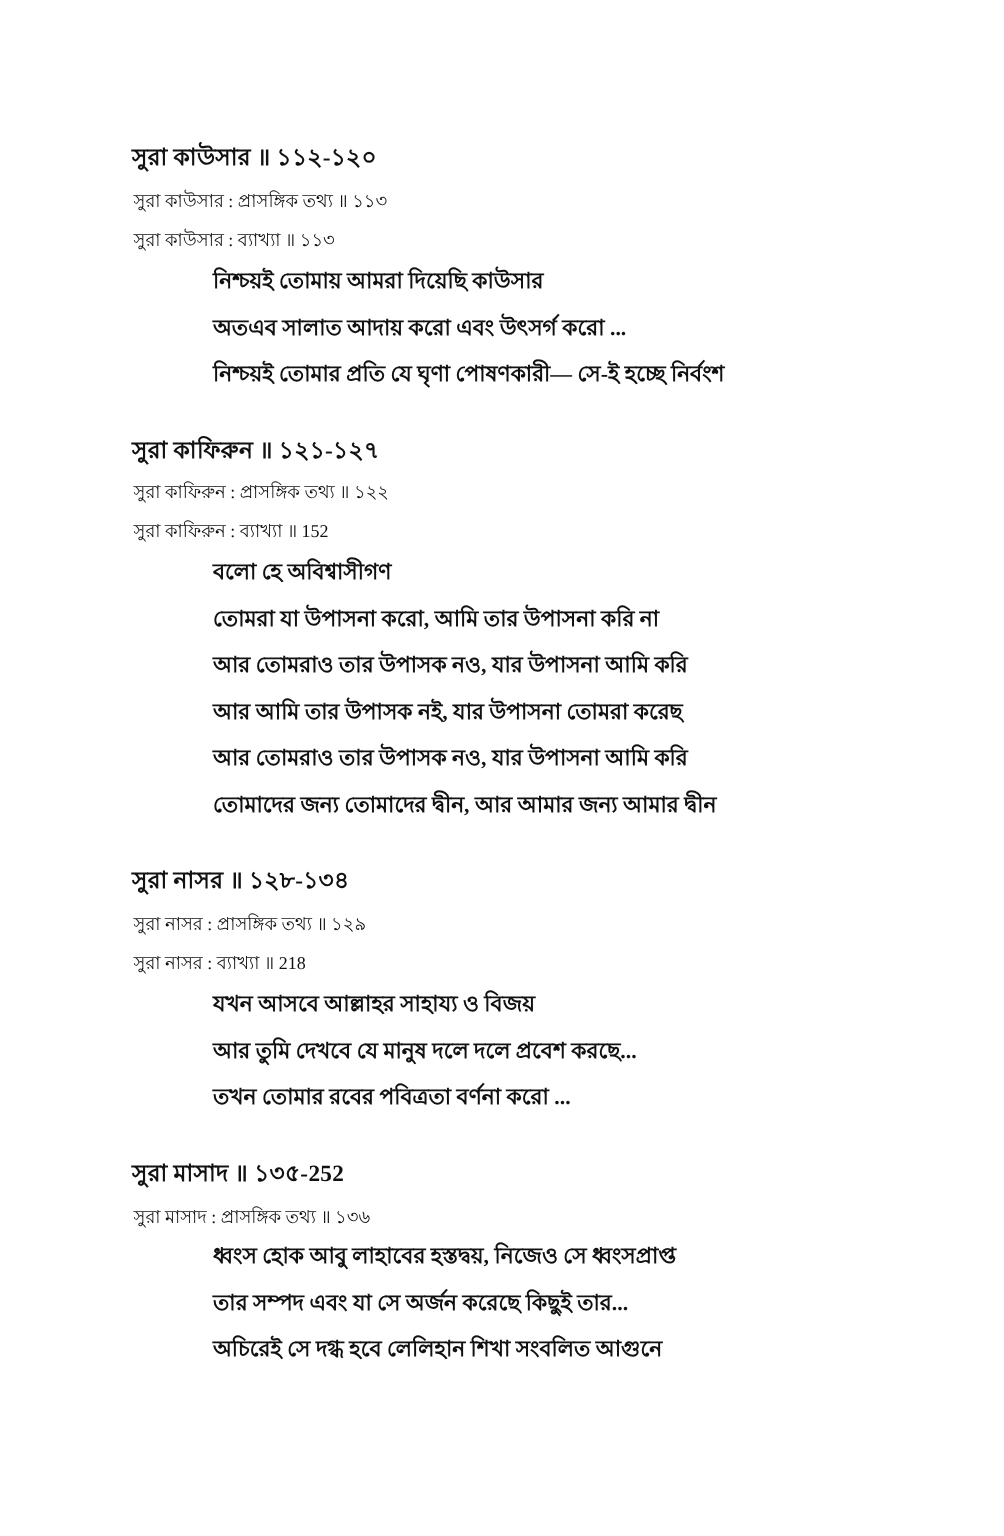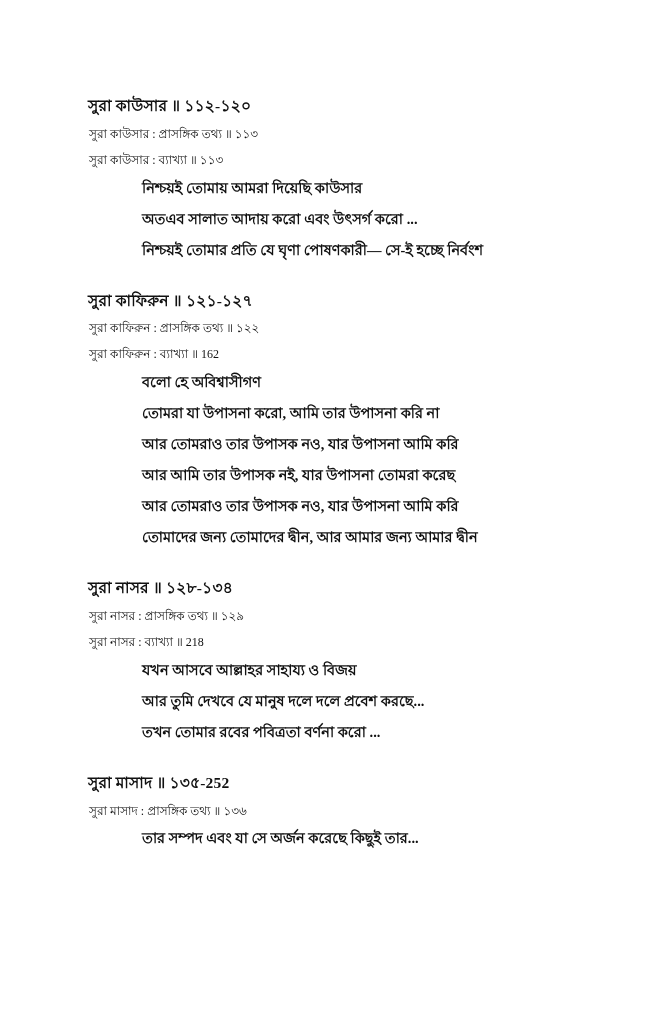--- a/index.html
+++ b/index.html
@@ -66,21 +66,21 @@
     <div class="verses">
       <p class="verse">নিশ্চয়ই তোমায় আমরা দিয়েছি কাউসার</p>
       <p class="verse">অতএব সালাত আদায় করো এবং উৎসর্গ করো ...</p>
       <p class="verse">নিশ্চয়ই তোমার প্রতি যে ঘৃণা পোষণকারী— সে-ই হচ্ছে নির্বংশ</p>
     </div>
   </div>
 
   <div class="section">
     <h2 class="sec-title">সুরা কাফিরুন ॥ ১২১-১২৭</h2>
     <p class="toc-line">সুরা কাফিরুন : প্রাসঙ্গিক তথ্য ॥ ১২২</p>
-    <p class="toc-line">সুরা কাফিরুন : ব্যাখ্যা ॥ 162</p>
+    <p class="toc-line">সুরা কাফিরুন : ব্যাখ্যা ॥ 152</p>
     <div class="verses">
       <p class="verse">বলো হে অবিশ্বাসীগণ</p>
       <p class="verse">তোমরা যা উপাসনা করো, আমি তার উপাসনা করি না</p>
       <p class="verse">আর তোমরাও তার উপাসক নও, যার উপাসনা আমি করি</p>
       <p class="verse">আর আমি তার উপাসক নই, যার উপাসনা তোমরা করেছ</p>
       <p class="verse">আর তোমরাও তার উপাসক নও, যার উপাসনা আমি করি</p>
       <p class="verse">তোমাদের জন্য তোমাদের দ্বীন, আর আমার জন্য আমার দ্বীন</p>
     </div>
   </div>
 
@@ -92,17 +92,19 @@
       <p class="verse">যখন আসবে আল্লাহর সাহায্য ও বিজয়</p>
       <p class="verse">আর তুমি দেখবে যে মানুষ দলে দলে প্রবেশ করছে...</p>
       <p class="verse">তখন তোমার রবের পবিত্রতা বর্ণনা করো ...</p>
     </div>
   </div>
 
   <div class="section">
     <h2 class="sec-title">সুরা মাসাদ ॥ ১৩৫-252</h2>
     <p class="toc-line">সুরা মাসাদ : প্রাসঙ্গিক তথ্য ॥ ১৩৬</p>
     <div class="verses">
+      <p class="verse">ধ্বংস হোক আবু লাহাবের হস্তদ্বয়, নিজেও সে ধ্বংসপ্রাপ্ত</p>
       <p class="verse">তার সম্পদ এবং যা সে অর্জন করেছে কিছুই তার...</p>
+      <p class="verse">অচিরেই সে দগ্ধ হবে লেলিহান শিখা সংবলিত আগুনে</p>
     </div>
   </div>
 
 </div>
 
 </body></html>

